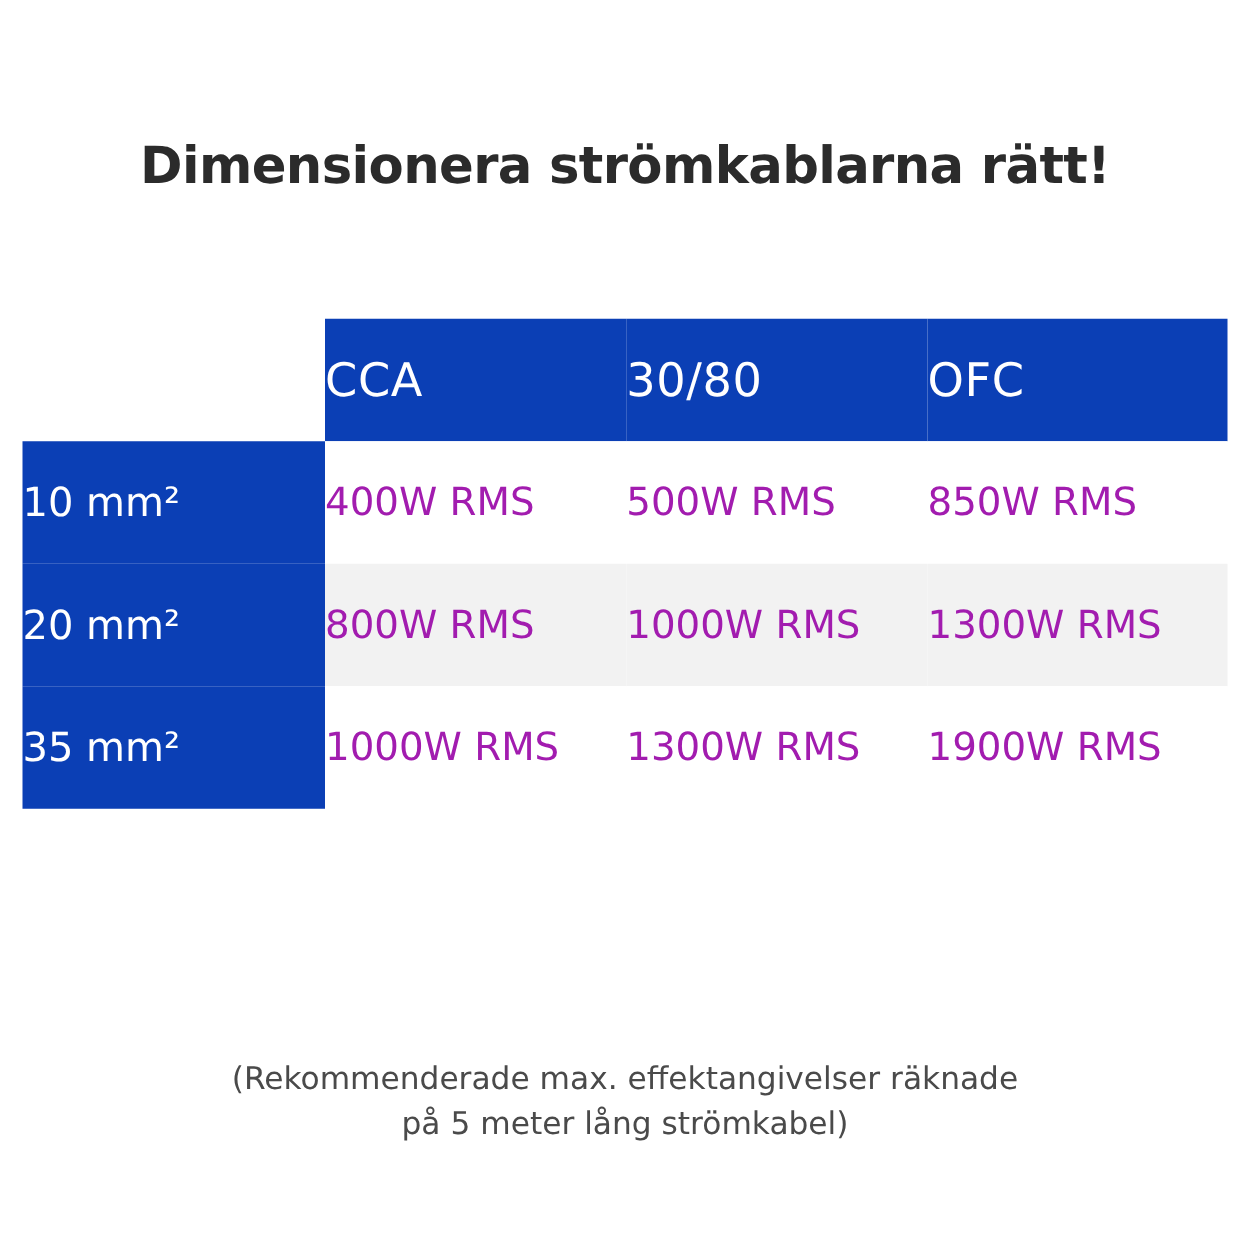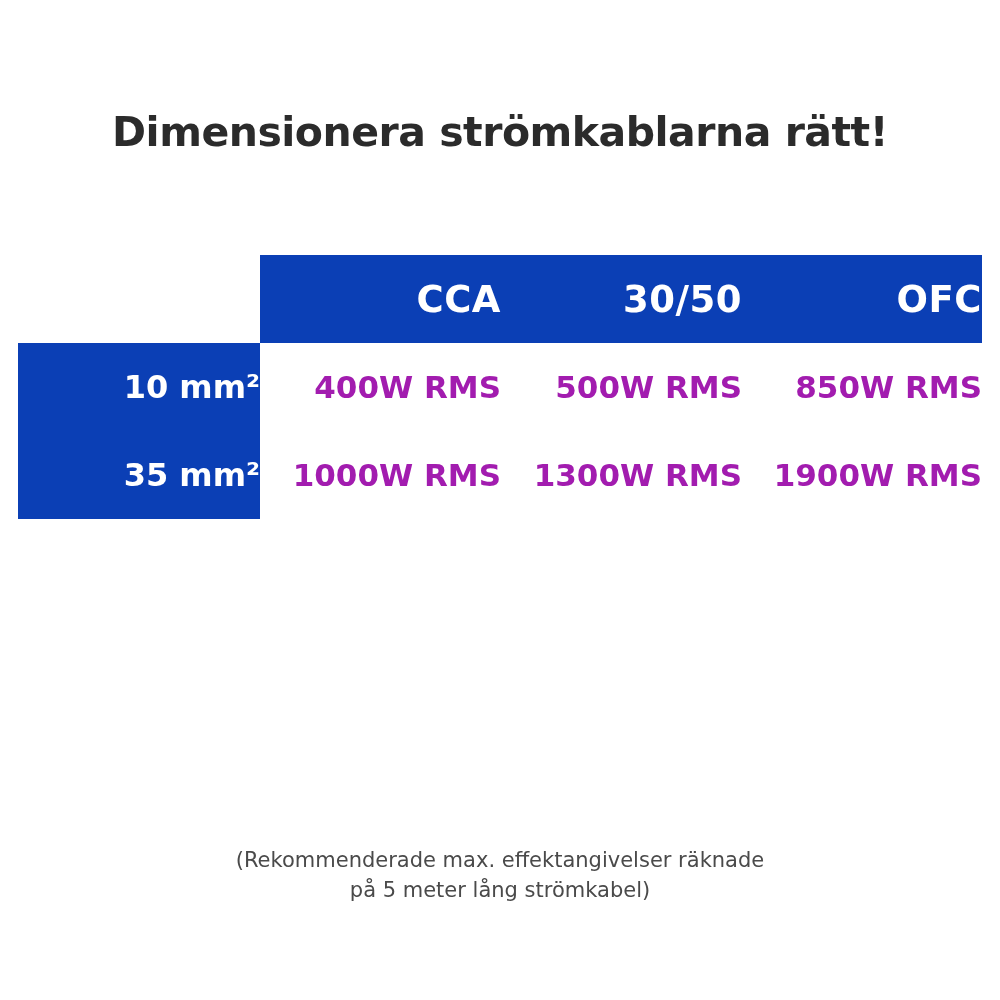--- a/index.html
+++ b/index.html
@@ -43,24 +43,24 @@
   table.matrix {
     border-collapse: collapse;
     table-layout: fixed;
     width: 964px;
   }
 
   table.matrix td,
   table.matrix th {
     padding: 0;
     margin: 0;
-    height: 88px;
-    text-align: right;
+    height: 98px;
+    text-align: left;
     vertical-align: middle;
-    font-weight: 700;
+    font-weight: 400;
   }
 
   
   col.c0 { width: 242px; }
   col.c1 { width: 241px; }
   col.c2 { width: 241px; }
   col.c3 { width: 240px; }
 
   .corner {
     background: #ffffff;
@@ -90,21 +90,21 @@
   tr.odd .data-cell { background: #ffffff; }
   tr.even .data-cell { background: #f2f2f2; }
 
   .footnote {
     position: absolute;
     top: 845px;
     left: 0;
     width: 1000px;
     text-align: center;
     color: #4a4a4a;
-    font-size: 21px;
+    font-size: 25px;
     line-height: 1.45;
   }
   .footnote div { white-space: pre; }
 </style>
 </head>
 <body>
 
 <div class="page">
 
   <div class="title">Dimensionera strömkablarna rätt!</div>
@@ -114,30 +114,36 @@
       <colgroup>
         <col class="c0">
           <col class="c1">
           <col class="c2">
           <col class="c3">
       </colgroup>
       <thead>
         <tr>
           <th class="corner"></th>
           <th class="head-cell">CCA</th>
-          <th class="head-cell">30/50</th>
+          <th class="head-cell">30/80</th>
           <th class="head-cell">OFC</th>
         </tr>
       </thead>
       <tbody>
         <tr class="odd">
           <td class="row-head">10 mm²</td>
           <td class="data-cell">400W RMS</td>
           <td class="data-cell">500W RMS</td>
           <td class="data-cell">850W RMS</td>
+        </tr>
+        <tr class="even">
+          <td class="row-head">20 mm²</td>
+          <td class="data-cell">800W RMS</td>
+          <td class="data-cell">1000W RMS</td>
+          <td class="data-cell">1300W RMS</td>
         </tr>
         <tr class="odd">
           <td class="row-head">35 mm²</td>
           <td class="data-cell">1000W RMS</td>
           <td class="data-cell">1300W RMS</td>
           <td class="data-cell">1900W RMS</td>
         </tr>
       </tbody>
     </table>
   </div>

